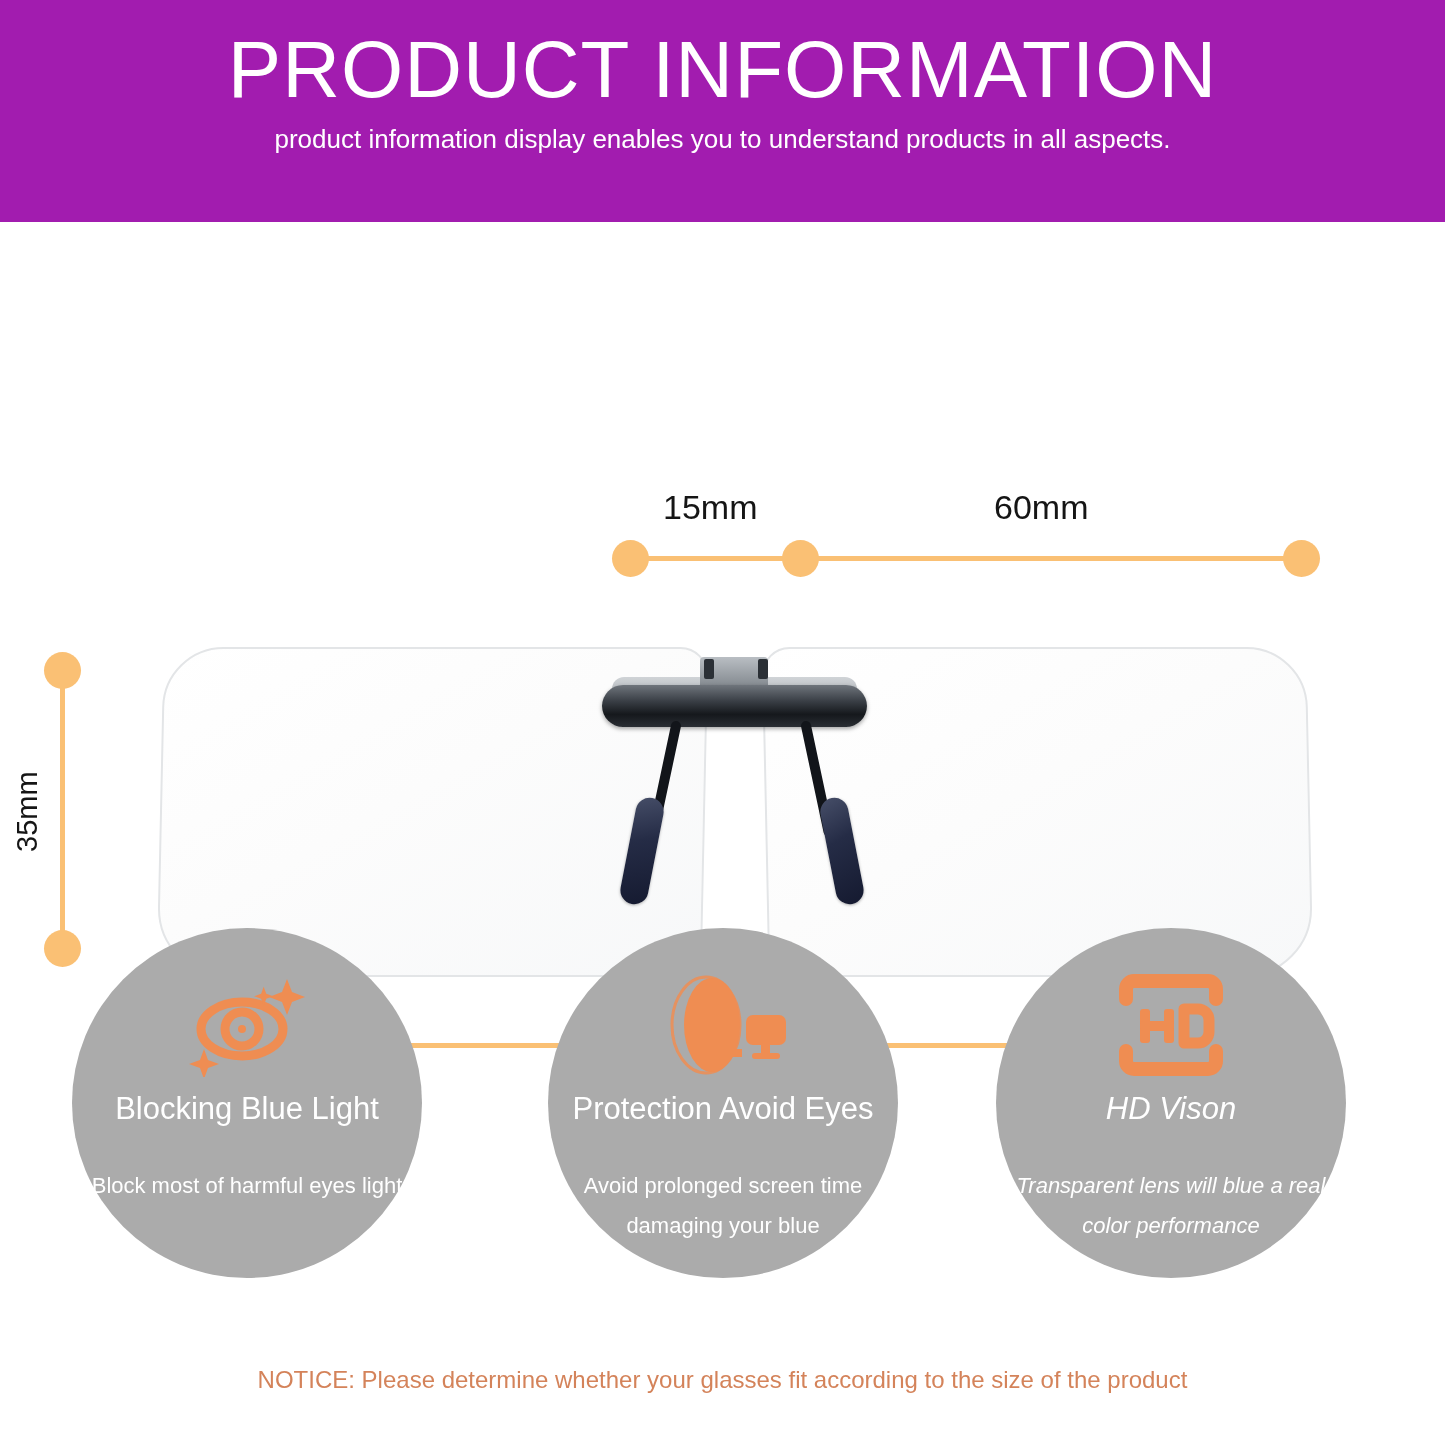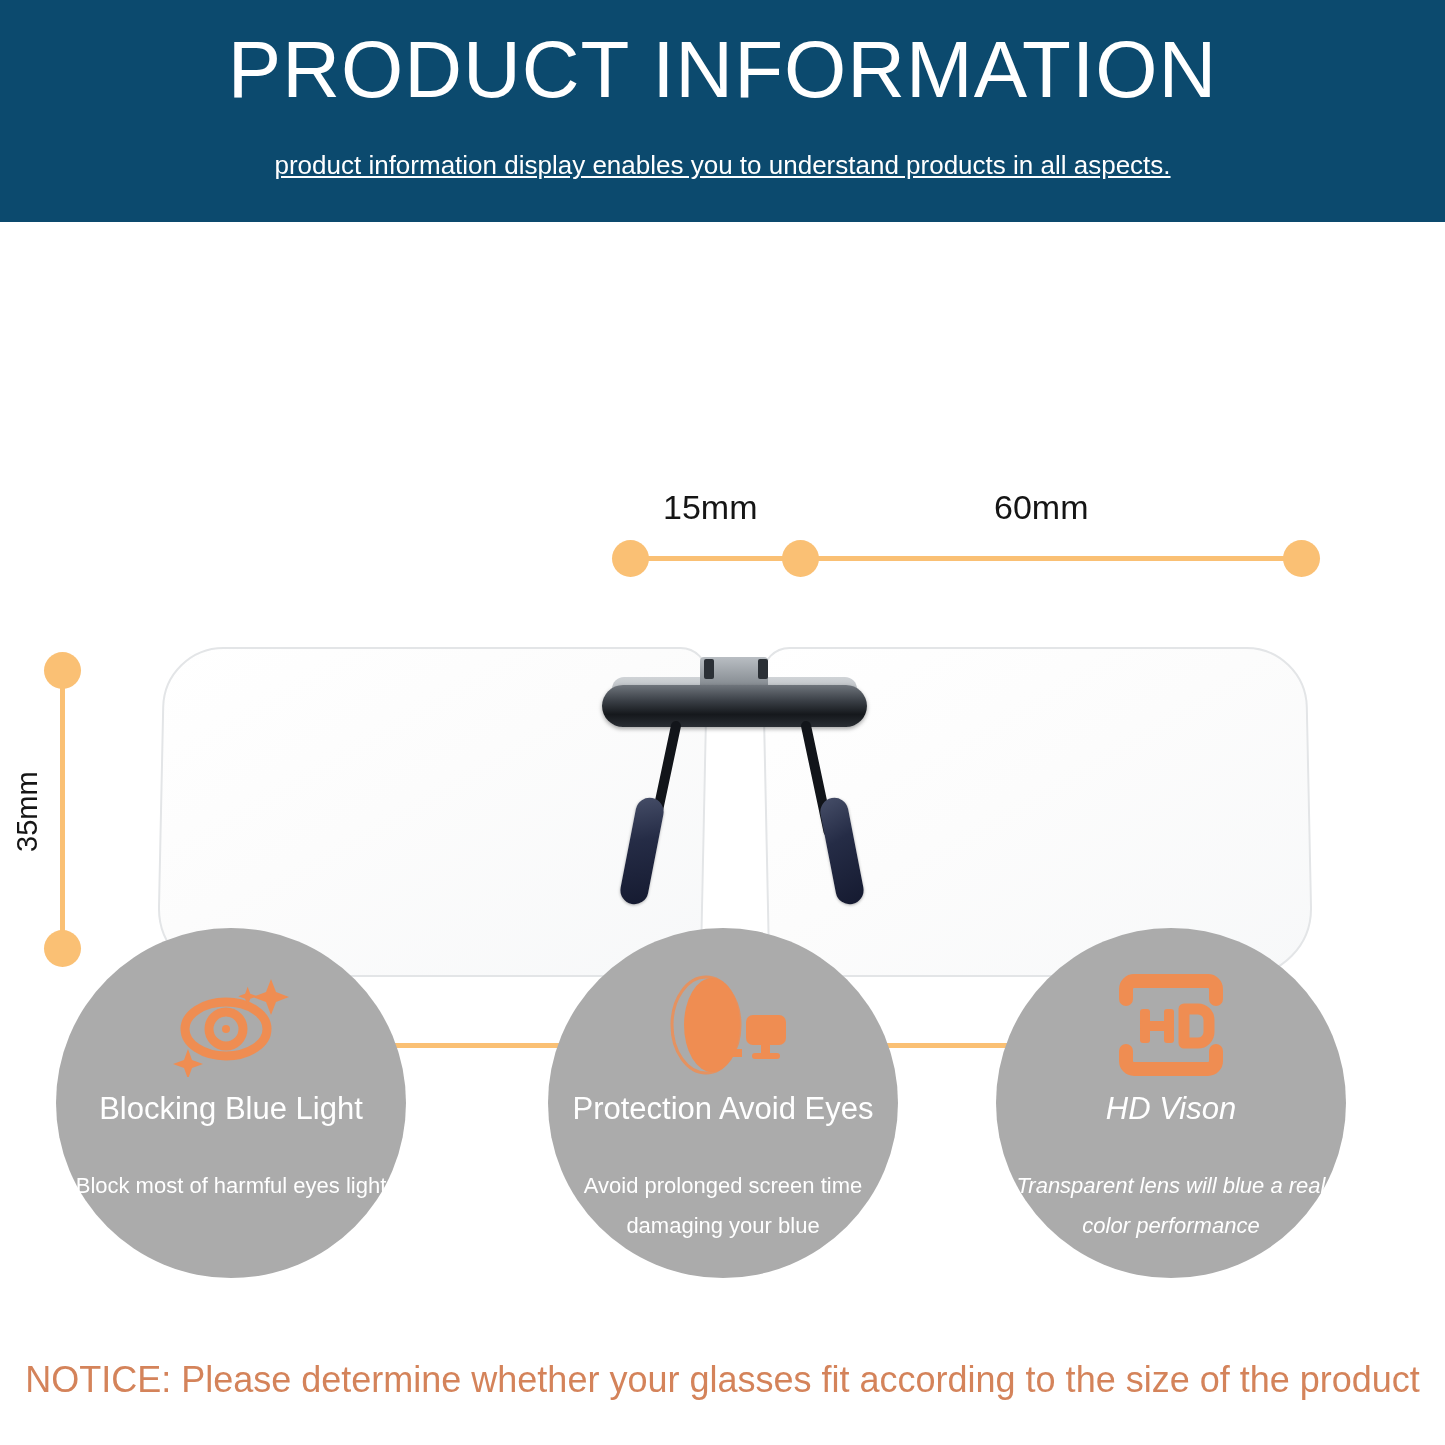--- a/index.html
+++ b/index.html
@@ -14,45 +14,44 @@
     position: relative;
     overflow: hidden;
   }
 
   
   .header {
     position: absolute;
     left: 0; top: 0;
     width: 1445px;
     height: 222px;
-    background: #0c4a6e;
+    background: #a21caf;
     box-sizing: border-box;
   }
   .header-title {
     position: absolute;
     left: 0; top: 22px;
     width: 1445px;
     text-align: center;
     color: #ffffff;
     font-size: 80px;
     letter-spacing: 1px;
     line-height: 96px;
     font-weight: 400;
     white-space: nowrap;
   }
   .header-subtitle {
     position: absolute;
-    left: 0; top: 148px;
+    left: 0; top: 122px;
     width: 1445px;
     text-align: center;
     color: #ffffff;
     font-size: 26px;
     line-height: 34px;
     font-weight: 400;
-    text-decoration: underline;
   }
 
   
   .diagram {
     position: absolute;
     left: 0; top: 222px;
     width: 1445px;
     height: 700px;
   }
 
@@ -209,21 +208,21 @@
   }
   .feature {
     position: absolute;
     top: 0;
     width: 350px;
     height: 350px;
     border-radius: 50%;
     background: #ABABAB;
     text-align: center;
   }
-  #feature-0 { left: 56px; }
+  #feature-0 { left: 72px; }
   #feature-1 { left: 548px; }
   #feature-2 { left: 996px; font-style: italic; }
 
   .feature-icon {
     position: absolute;
     left: 0; top: 38px;
     width: 350px;
     height: 118px;
     display: flex;
     align-items: center;
@@ -247,21 +246,21 @@
     line-height: 40px;
   }
 
   
   .notice {
     position: absolute;
     left: 0; top: 1362px;
     width: 1445px;
     text-align: center;
     color: #D4835A;
-    font-size: 36px;
+    font-size: 24px;
     line-height: 36px;
     white-space: nowrap;
   }
 </style>
 </head>
 <body>
 
 <div class="header">
   <div class="header-title">PRODUCT INFORMATION</div>
   <div class="header-subtitle">product information display enables you to understand products in all aspects.</div>

